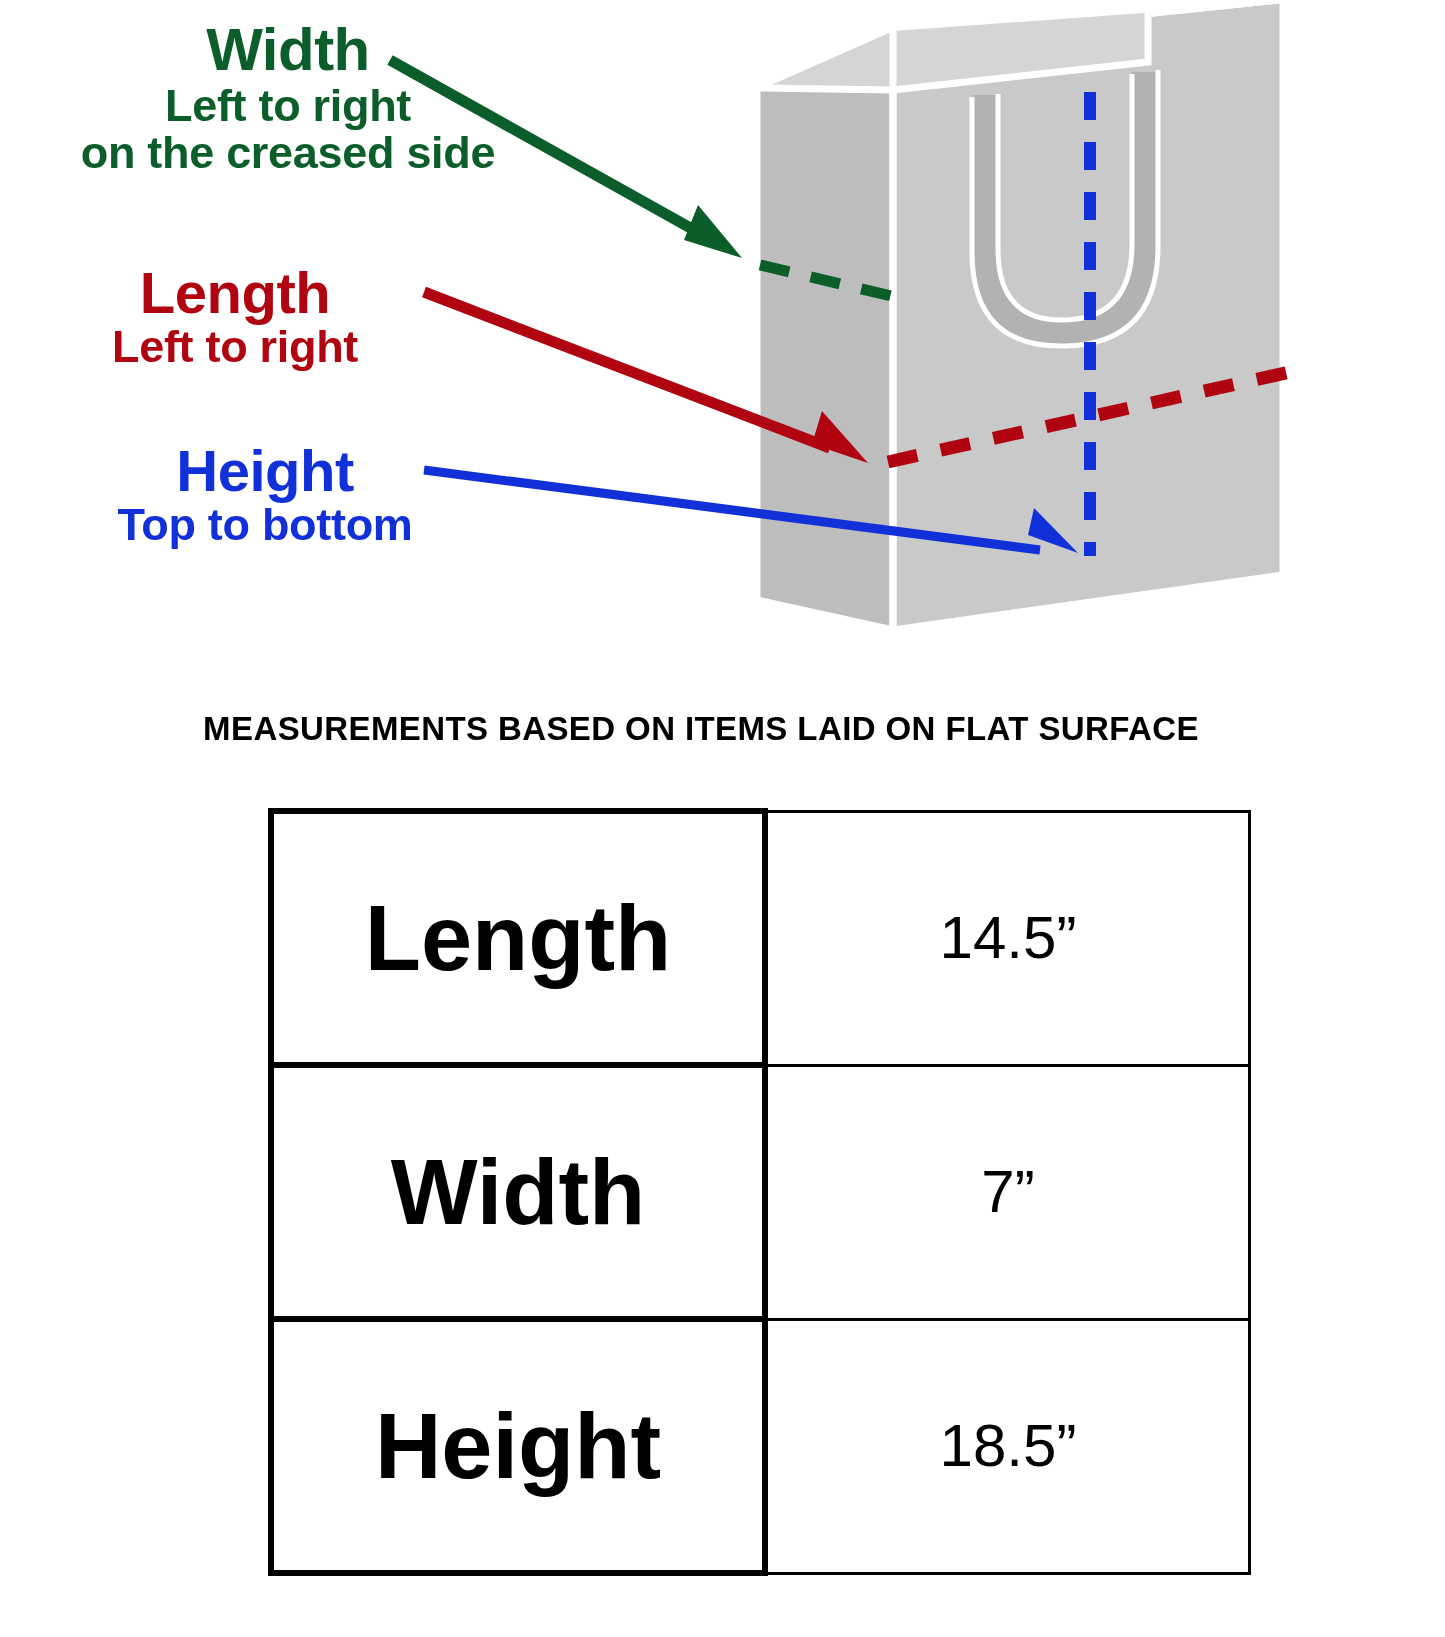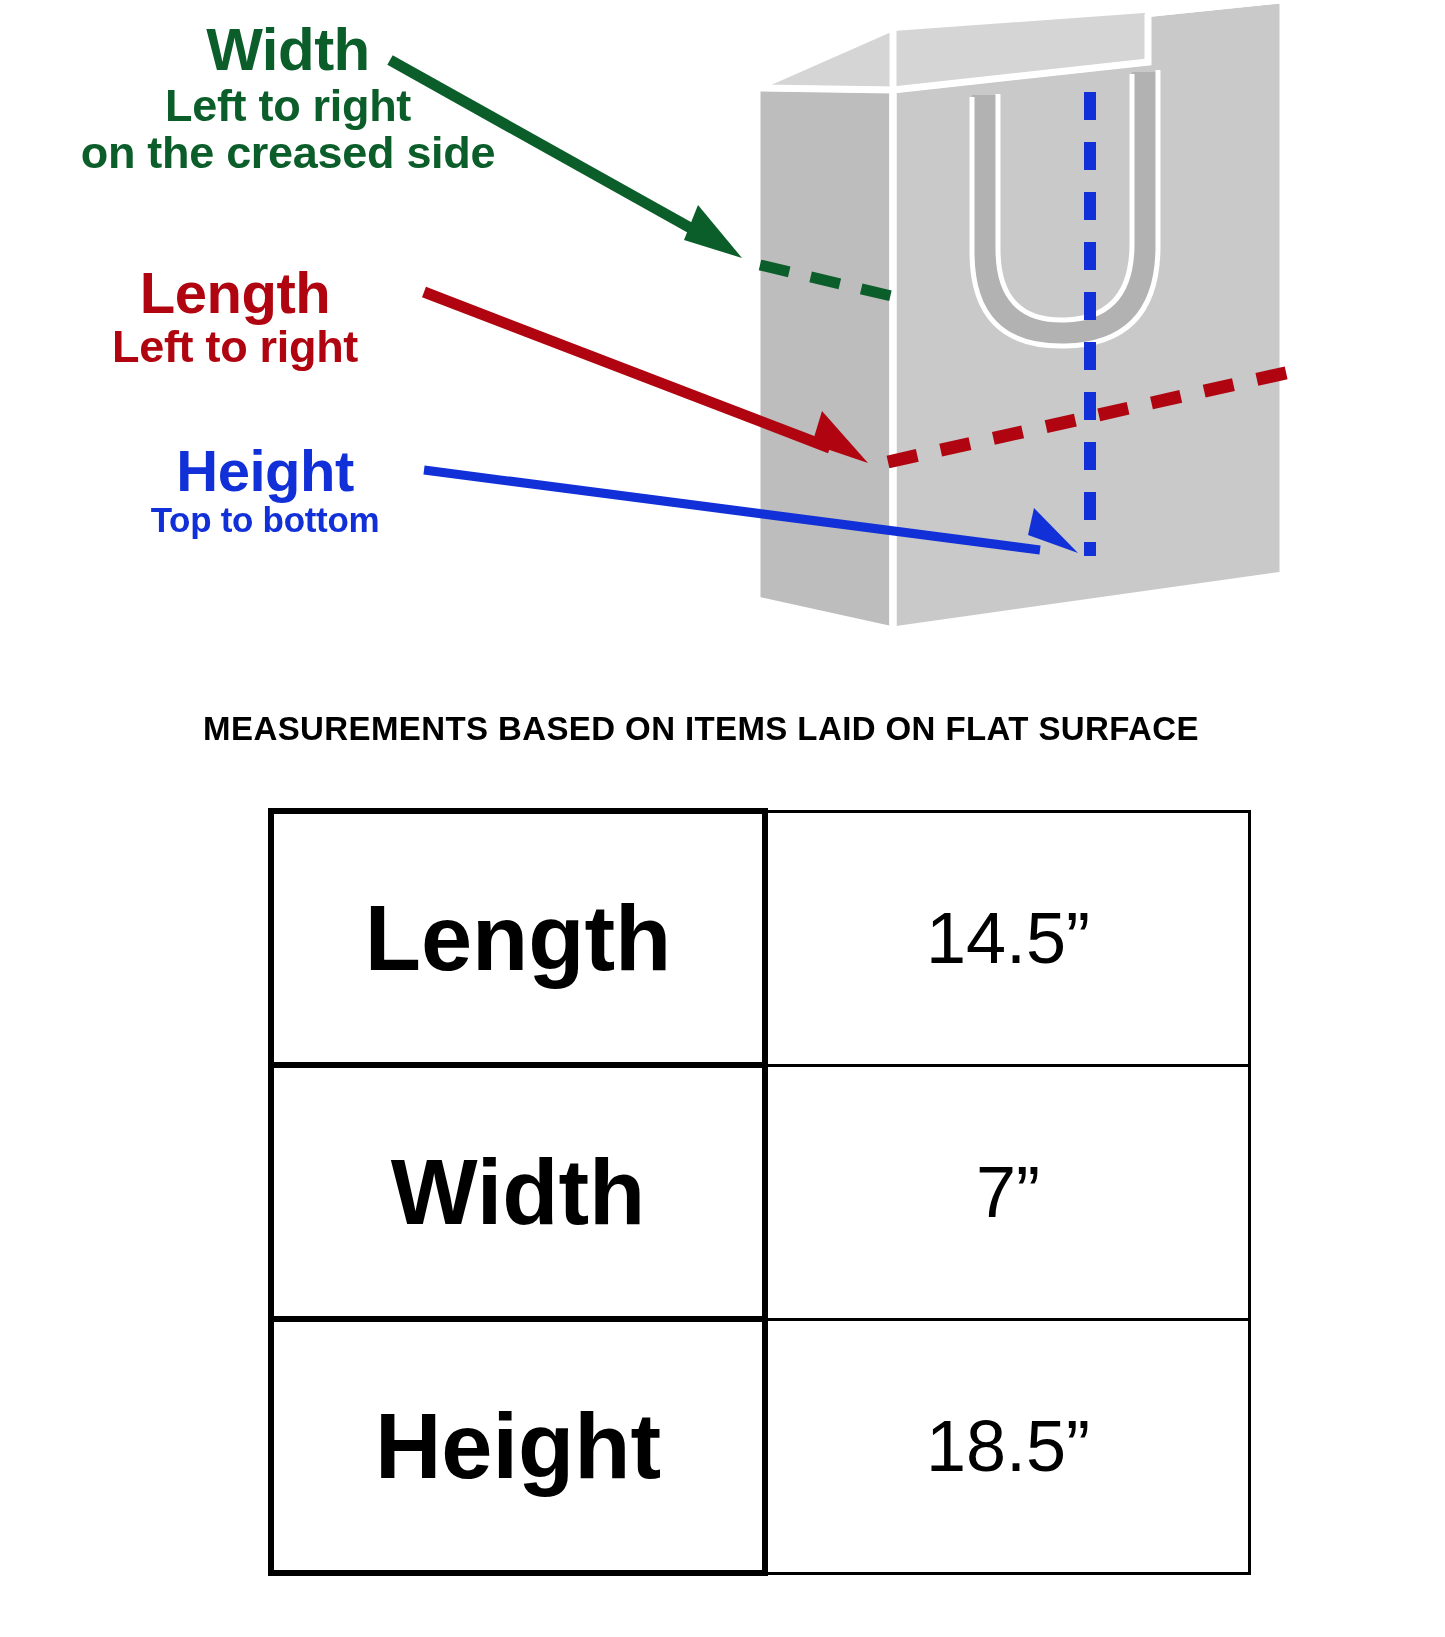--- a/index.html
+++ b/index.html
@@ -61,21 +61,21 @@
   #legend-length .legend-title { font-size: 58px; }
   #legend-length .legend-sub { font-size: 45px; }
 
   #legend-height {
     left: 30px;
     top: 440px;
     width: 470px;
     color: #1230d8;
   }
   #legend-height .legend-title { font-size: 58px; }
-  #legend-height .legend-sub { font-size: 35px; }
+  #legend-height .legend-sub { font-size: 45px; }
 
   
   #caption {
     position: absolute;
     left: 0;
     top: 710px;
     width: 1402px;
     text-align: center;
     font-size: 33px;
     font-weight: bold;
@@ -105,21 +105,21 @@
     font-size: 92px;
     font-weight: bold;
     color: #000000;
     line-height: 1;
   }
   .cell-value {
     width: 480px;
     border: 3px solid #000000;
     border-left: none;
     text-align: center;
-    font-size: 72px;
+    font-size: 60px;
     font-weight: normal;
     color: #000000;
     line-height: 1;
   }
 </style>
 </head>
 <body>
 
 <div id="diagram-area">
 

